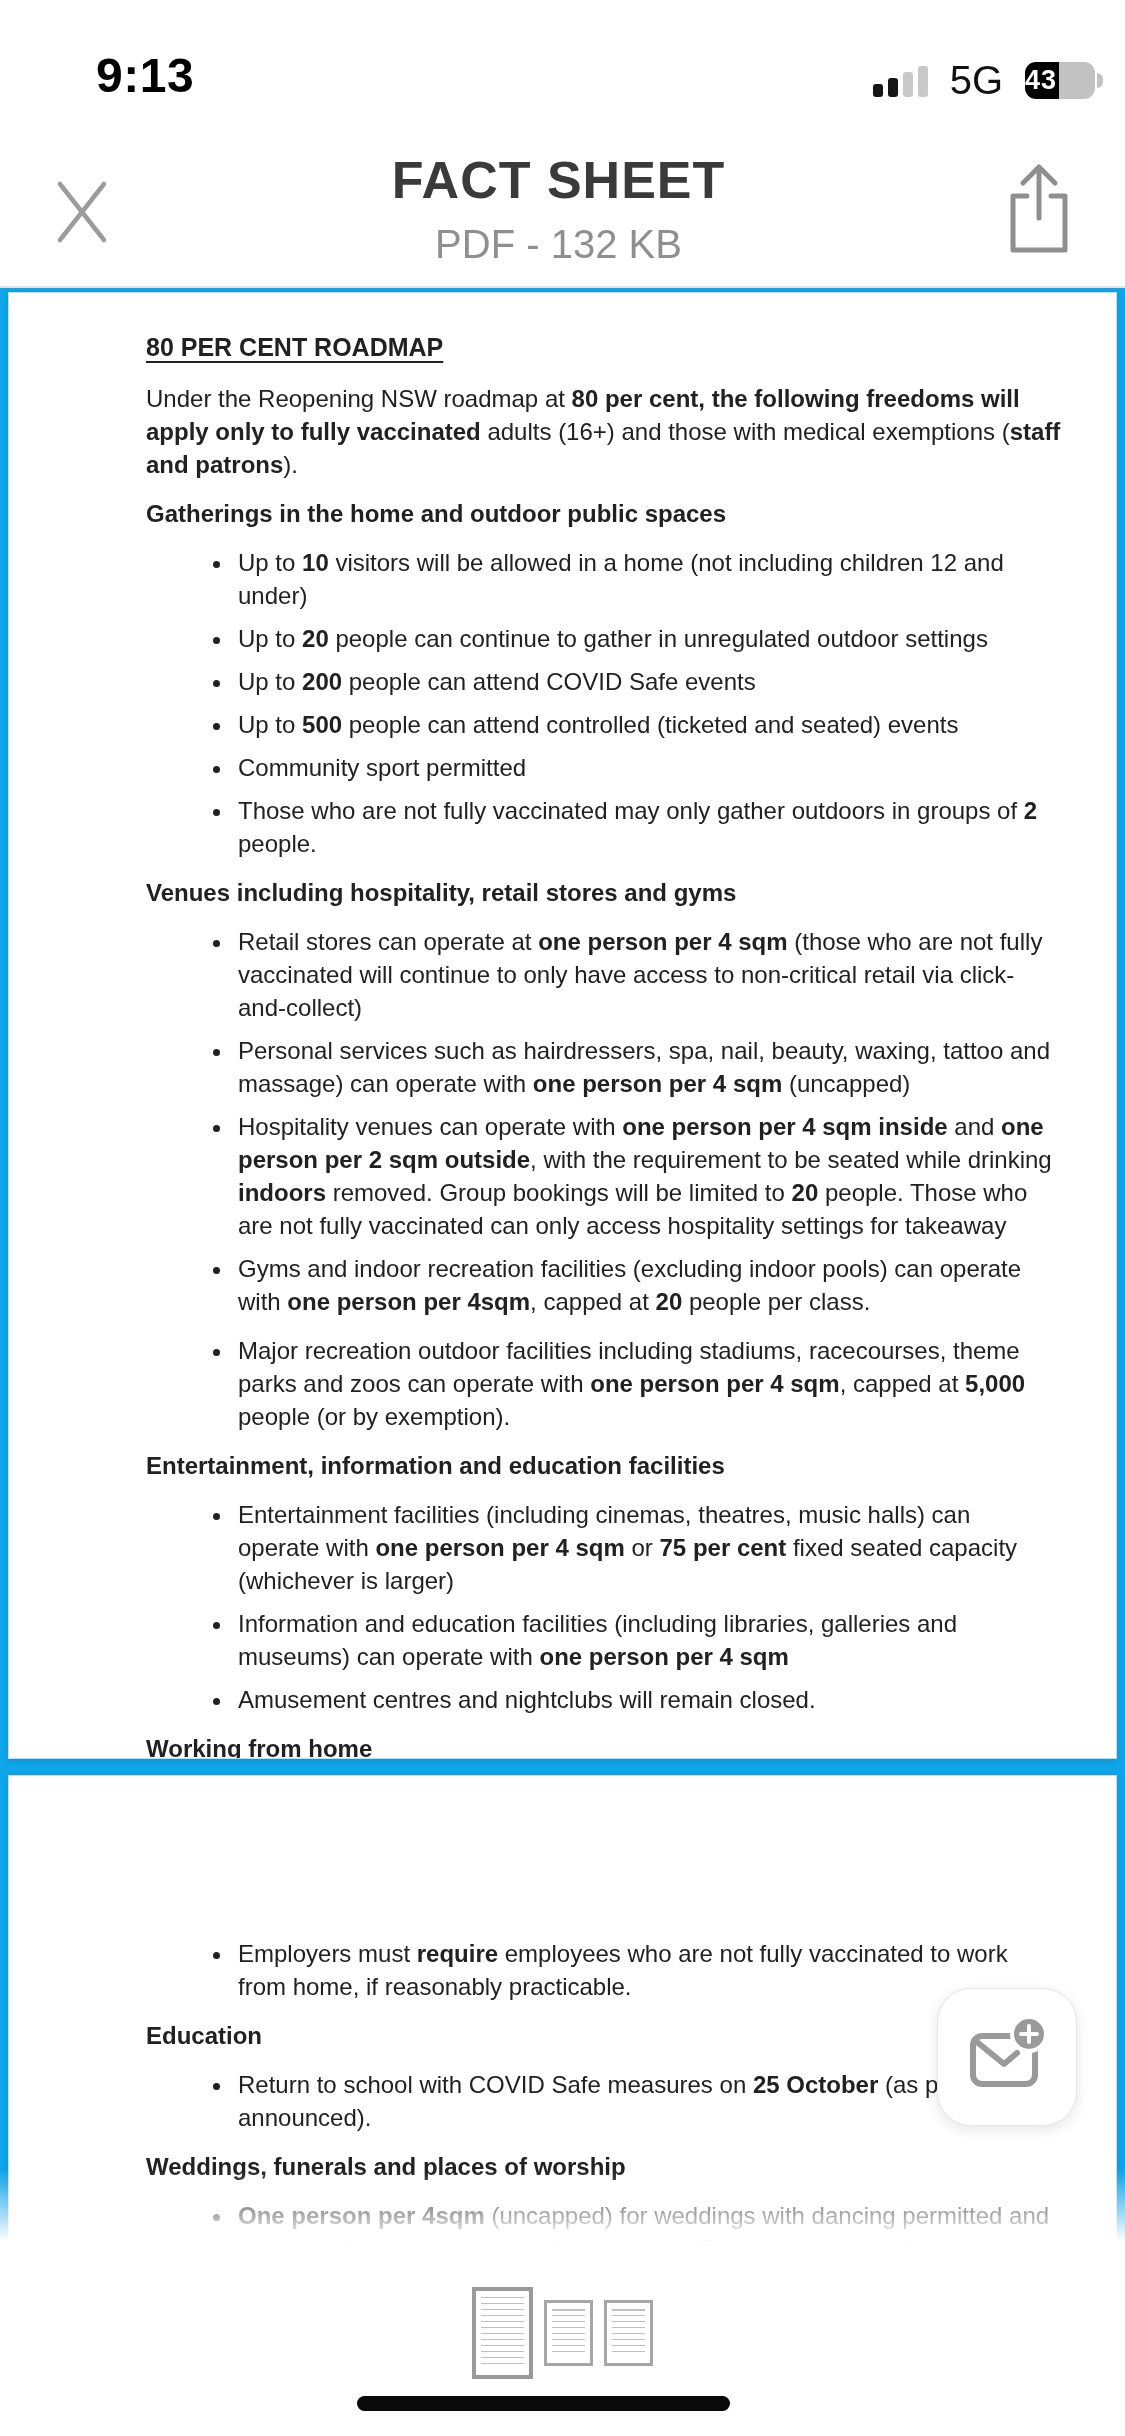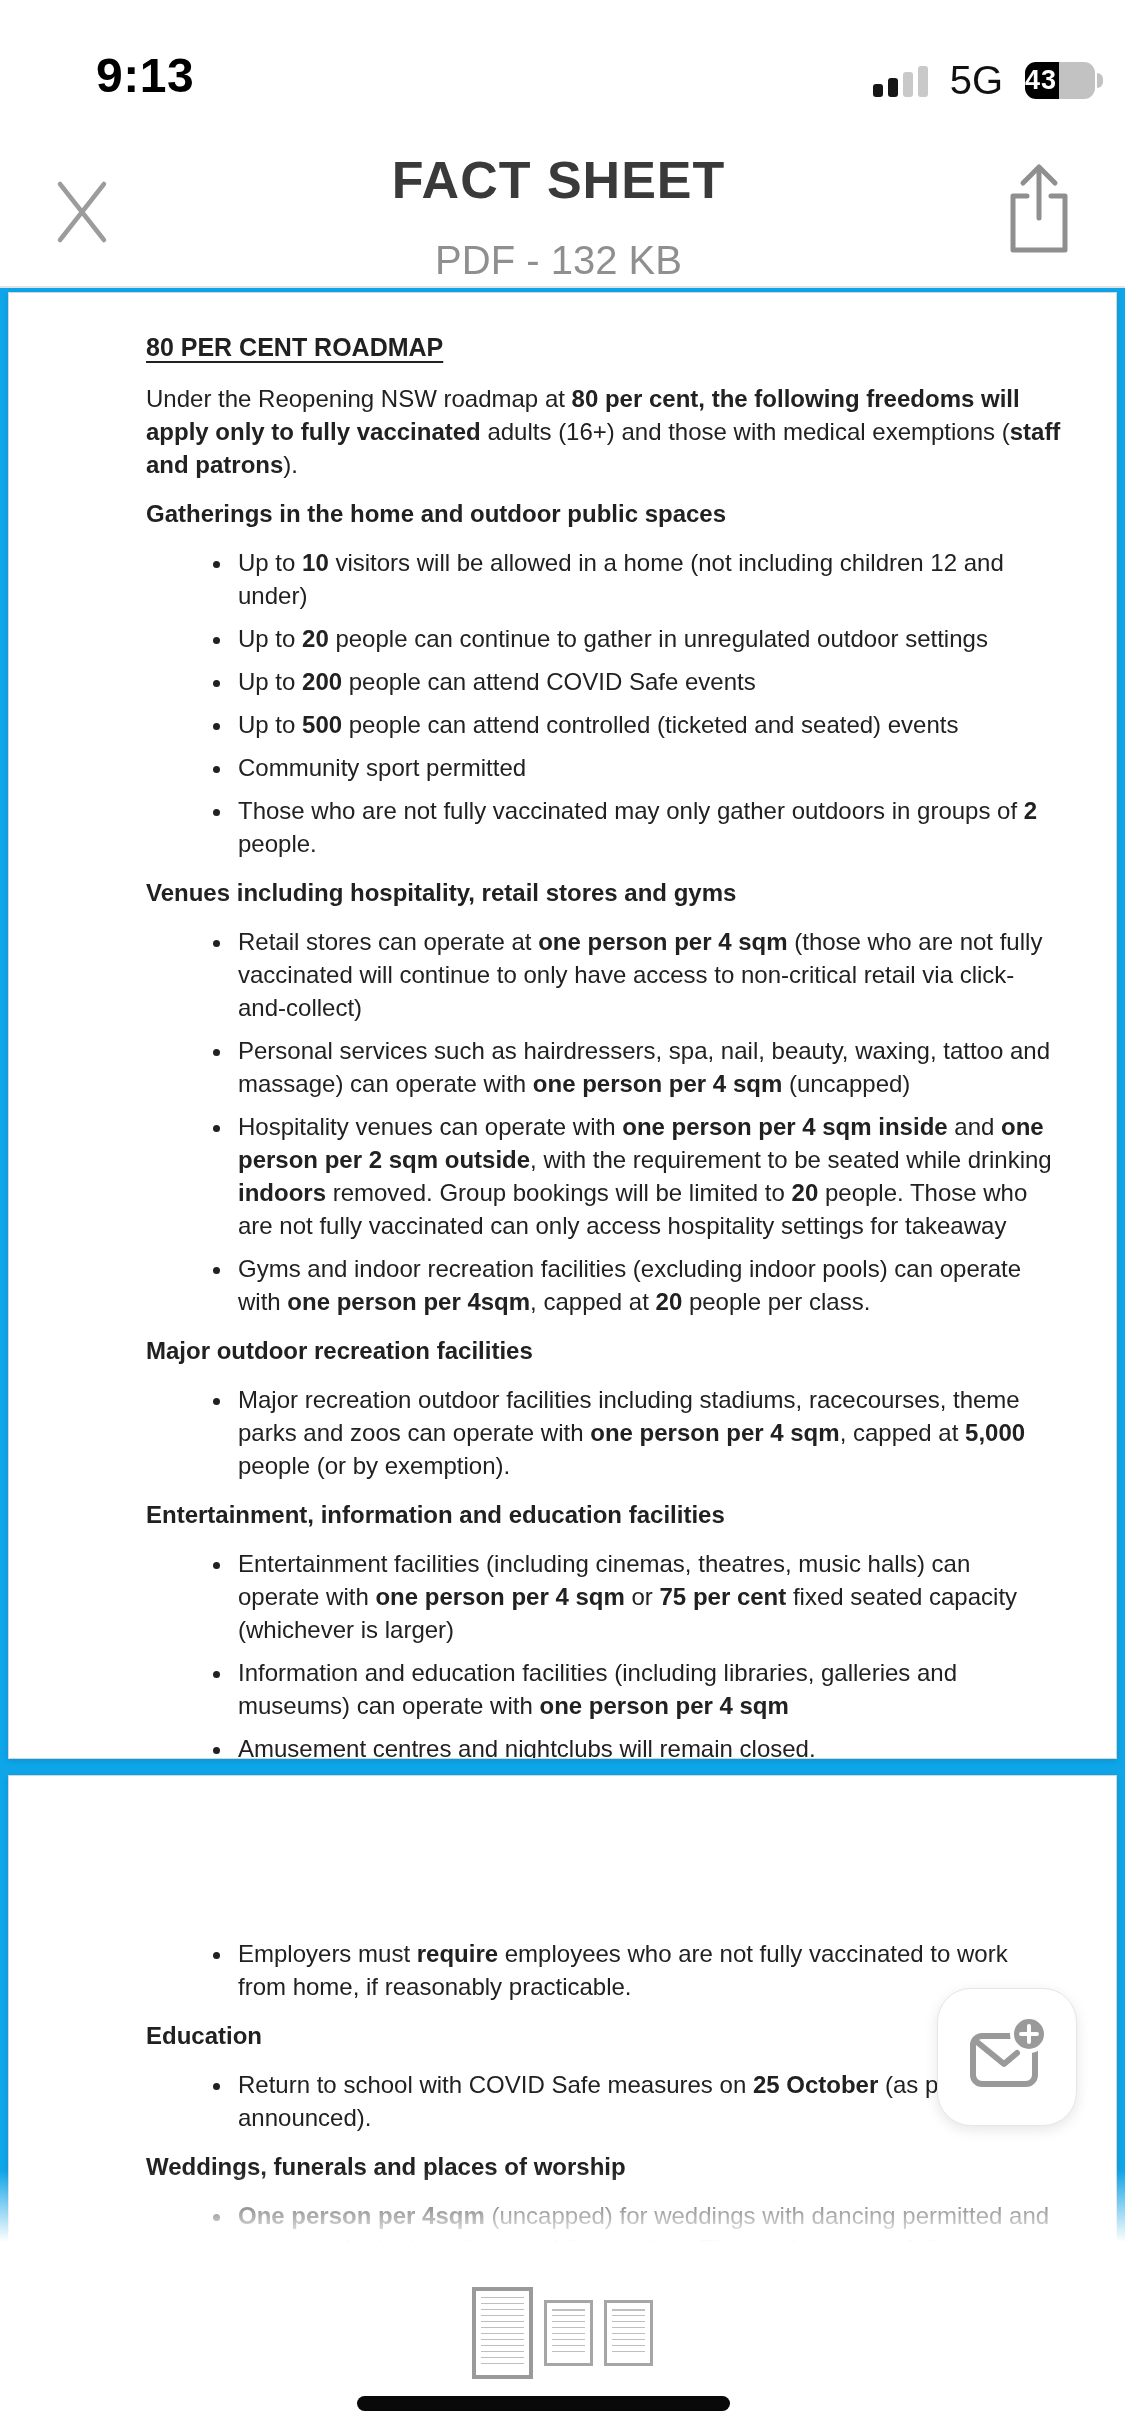--- a/index.html
+++ b/index.html
@@ -39,21 +39,21 @@
   
   .header{
     position:absolute;top:130px;left:0;width:1125px;height:158px;background:#fff;
     border-bottom:2px solid #e4e4e4;box-sizing:border-box;
   }
   .hbtn{background:none;border:none;padding:0;cursor:pointer;position:absolute;}
   .close-btn{left:46px;top:36px;width:72px;height:92px;}
   .share-btn{right:46px;top:24px;width:80px;height:110px;}
   .h-titles{position:absolute;left:172px;right:180px;top:20px;text-align:center;}
   .h-title{font-size:52px;font-weight:700;color:#3a3a3a;letter-spacing:1px;}
-  .h-sub{font-size:40px;color:#8f8f8f;margin-top:28px;}
+  .h-sub{font-size:40px;color:#8f8f8f;margin-top:12px;}
   
   .viewer{
     position:absolute;top:288px;left:0;width:1125px;height:2148px;
     background:#0ea5e9;overflow:hidden;
   }
   .page{
     position:absolute;left:8px;width:1109px;background:#fff;
     border:1px solid #d6d6d6;box-sizing:border-box;
     box-shadow:0 2px 6px rgba(0,0,0,.10);
     color:#212121;font-size:24px;line-height:33px;
@@ -159,21 +159,20 @@
           <li><span>Community sport permitted</span></li>
           <li><span>Those who are not fully vaccinated may only gather outdoors in groups of </span><b>2</b><span> people.</span></li>
         </ul>
         <div class="sec-h">Venues including hospitality, retail stores and gyms</div>
         <ul class="bullets">
           <li><span>Retail stores can operate at </span><b>one person per 4 sqm</b><span> (those who are not fully vaccinated will continue to only have access to non-critical retail via click-and-collect)</span></li>
           <li><span>Personal services such as hairdressers, spa, nail, beauty, waxing, tattoo and massage) can operate with </span><b>one person per 4 sqm</b><span> (uncapped)</span></li>
           <li><span>Hospitality venues can operate with </span><b>one person per 4 sqm inside</b><span> and </span><b>one person per 2 sqm outside</b><span>, with the requirement to be seated while drinking </span><b>indoors</b><span> removed. Group bookings will be limited to </span><b>20</b><span> people. Those who are not fully vaccinated can only access hospitality settings for takeaway</span></li>
           <li><span>Gyms and indoor recreation facilities (excluding indoor pools) can operate with </span><b>one person per 4sqm</b><span>, capped at </span><b>20</b><span> people per class.</span></li>
         </ul>
-        <div class="sec-h">Major outdoor recreation facilities</div>
         <ul class="bullets">
           <li><span>Major recreation outdoor facilities including stadiums, racecourses, theme parks and zoos can operate with </span><b>one person per 4 sqm</b><span>, capped at </span><b>5,000</b><span> people (or by exemption).</span></li>
         </ul>
         <div class="sec-h">Entertainment, information and education facilities</div>
         <ul class="bullets">
           <li><span>Entertainment facilities (including cinemas, theatres, music halls) can operate with </span><b>one person per 4 sqm</b><span> or </span><b>75 per cent</b><span> fixed seated capacity (whichever is larger)</span></li>
           <li><span>Information and education facilities (including libraries, galleries and museums) can operate with </span><b>one person per 4 sqm</b></li>
           <li><span>Amusement centres and nightclubs will remain closed.</span></li>
         </ul>
         <div class="sec-h">Working from home</div>

